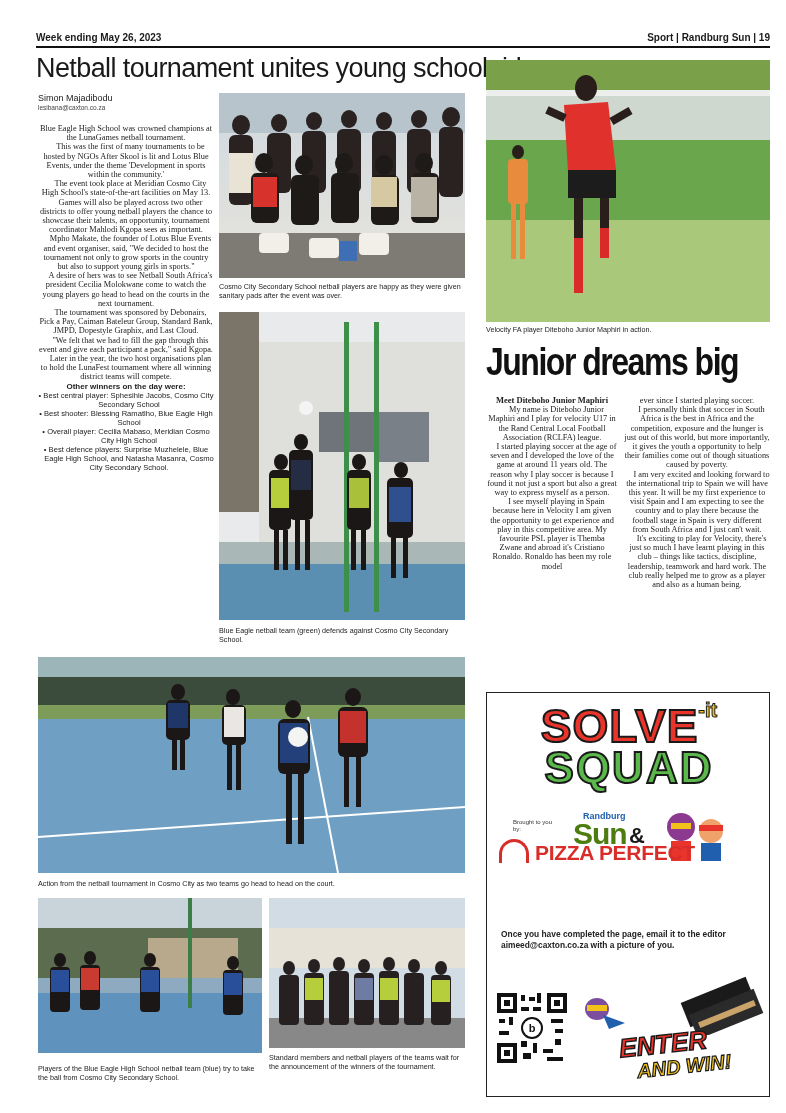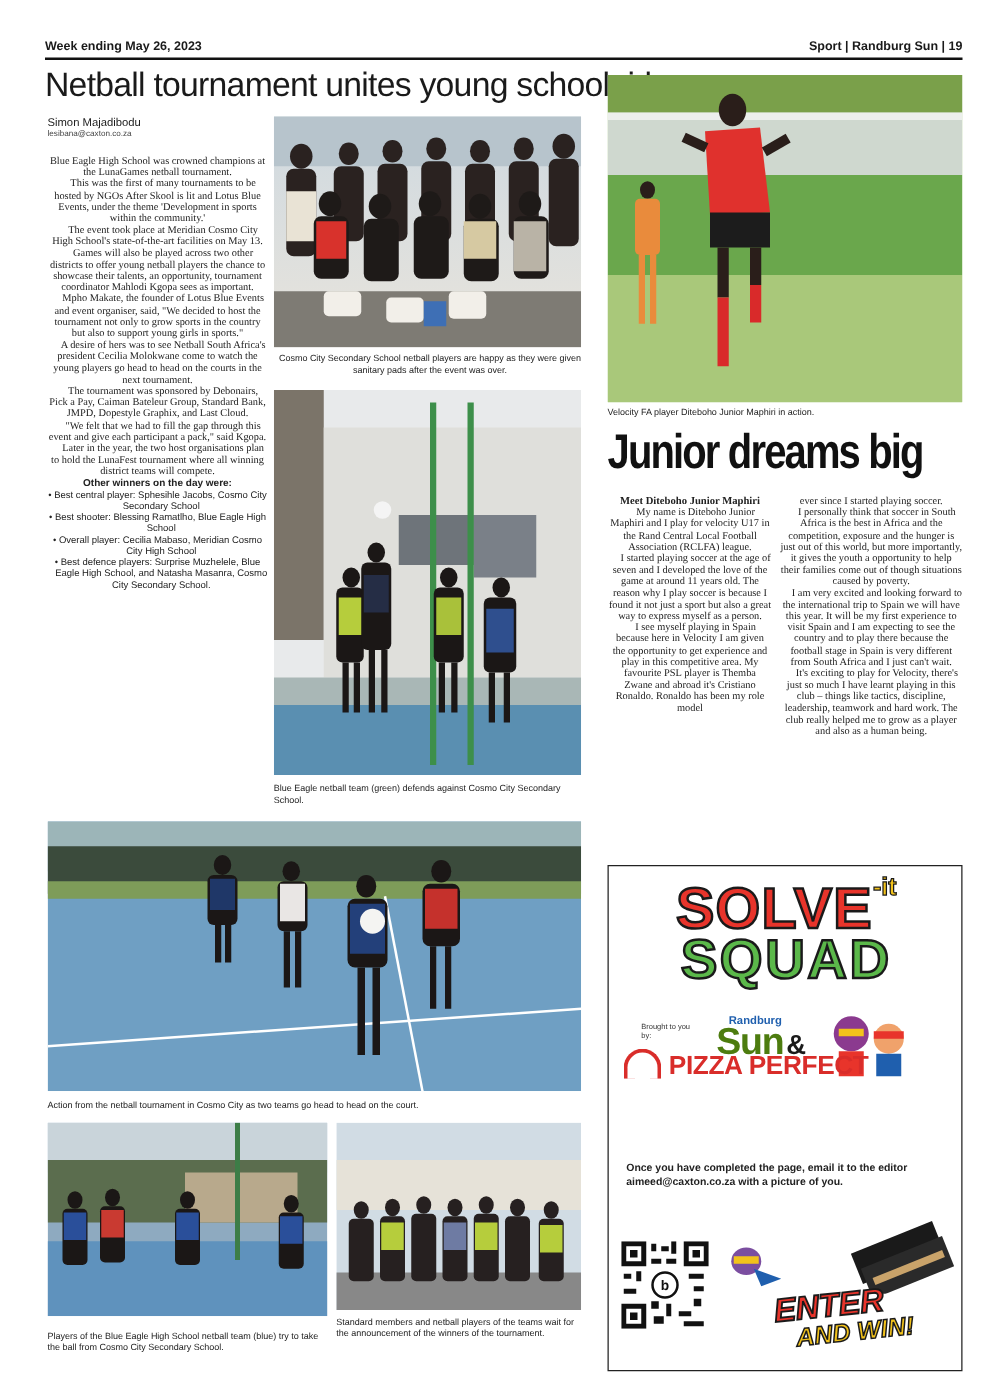--- a/index.html
+++ b/index.html
@@ -107,21 +107,21 @@
     <rect x="152" y="84" width="26" height="30" fill="#d6c9a2"></rect>
     <rect x="192" y="84" width="26" height="40" fill="#b9b3a6"></rect>
     <g fill="#f2efe9">
       <rect x="40" y="140" width="30" height="20" rx="4"></rect>
       <rect x="90" y="145" width="30" height="20" rx="4"></rect>
       <rect x="140" y="140" width="30" height="22" rx="4"></rect>
     </g>
     <rect x="120" y="148" width="18" height="20" fill="#3e6fb5"></rect>
   </svg>
 </div>
-<div class="caption" style="left:219px; top:282px; width:250px;text-align:center;">Cosmo City Secondary School netball players are happy as they were given sanitary pads after the event was over.</div>
+<div class="caption" style="left:219px; top:282px; width:250px;">Cosmo City Secondary School netball players are happy as they were given sanitary pads after the event was over.</div>
 
 <div class="photo" style="left:219px; top:312px; width:246px; height:308px;">
   <svg width="246" height="308" viewBox="0 0 246 308">
     <rect width="246" height="308" fill="#e8eaeb"></rect>
     <rect x="0" y="0" width="40" height="200" fill="#7b7469"></rect>
     <rect x="40" y="30" width="206" height="200" fill="#dfdfdb"></rect>
     <rect x="100" y="100" width="60" height="40" fill="#6e747a"></rect>
     <rect x="160" y="100" width="50" height="50" fill="#7a8088"></rect>
     <rect x="0" y="250" width="246" height="58" fill="#5a8fb1"></rect>
     <rect x="0" y="230" width="246" height="22" fill="#a9b7b6"></rect>

